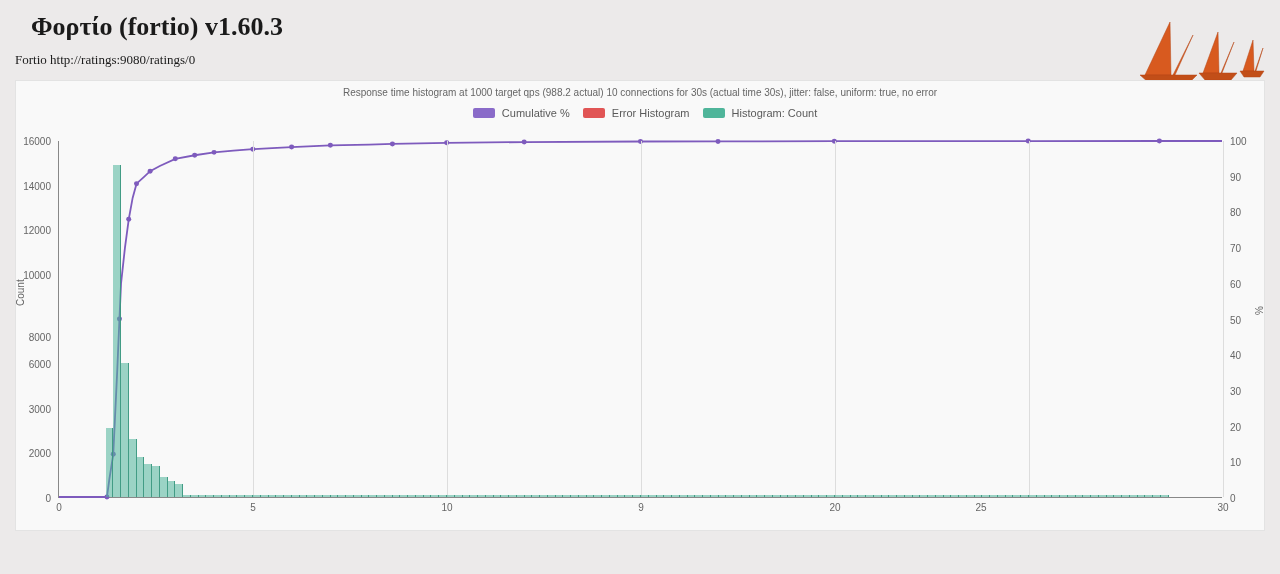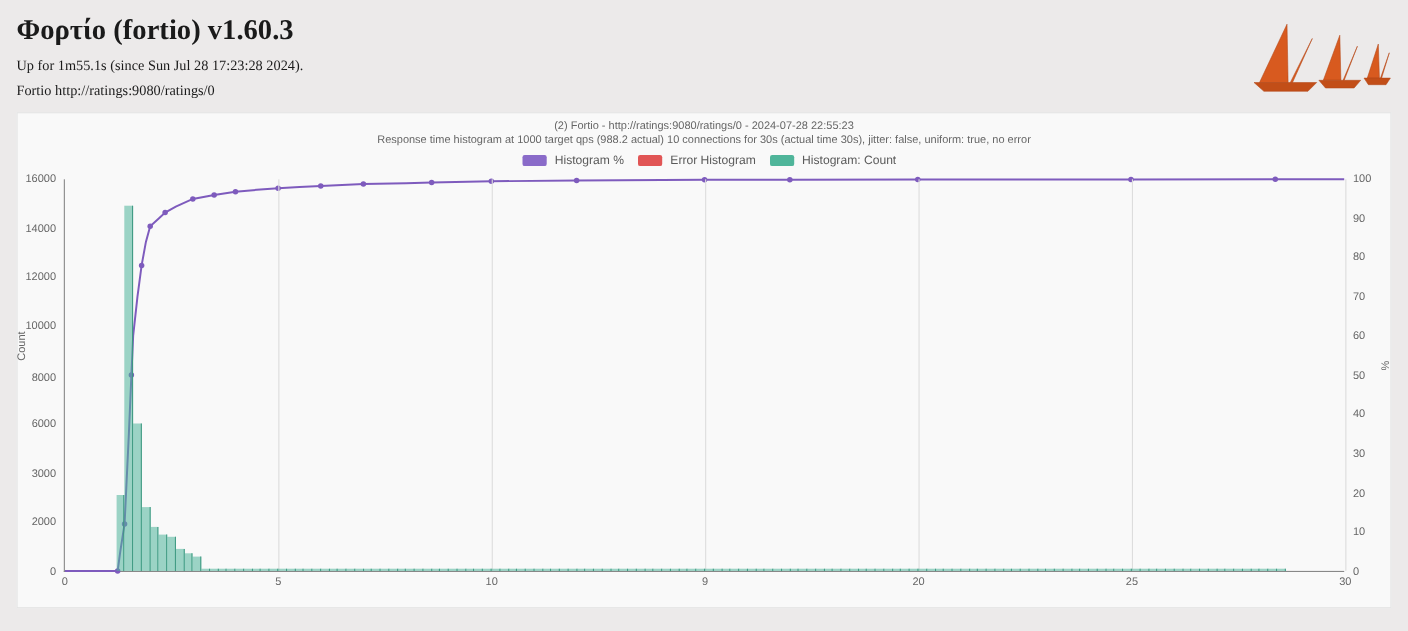--- a/index.html
+++ b/index.html
@@ -17,21 +17,21 @@
     position: relative;
     width: 1280px;
     height: 574px;
   }
   .header {
     padding: 12px 15px 6px 15px;
   }
   .title {
     font-size: 26px;
     font-weight: bold;
-    margin: 0 0 10px 0;
+    margin: 0 0 10px 16px;
   }
   .uptime {
     font-size: 13px;
     margin: 0 0 6px 0;
   }
   .url-line {
     font-size: 13px;
     margin: 0 0 6px 0;
   }
   .logo {
@@ -207,34 +207,32 @@
 
         <path d="M108 61 L118 30 L119 61 Z"></path>
         <path d="M120 61 L128 38 L121 61 Z"></path>
         <path d="M105 61 L129 61 L125 67 L109 67 Z" fill="#c24e18"></path>
       </g>
     </svg>
   </div>
 
   <div class="header">
     <h1 class="title">Φορτίο (fortio) v1.60.3</h1>
-    <p class="uptime">Up for 1m55.1s (since Sun Jul 28 17:23:28 2024).</p>
     <p class="url-line">
       <span>Fortio </span><span>http://ratings:9080/ratings/0</span>
     </p>
   </div>
 
   <div class="chart-card">
     <div class="chart-titles">
-      <div>(2) Fortio - http://ratings:9080/ratings/0 - 2024-07-28 22:55:23</div>
       <div>Response time histogram at 1000 target qps (988.2 actual) 10 connections for 30s (actual time 30s), jitter: false, uniform: true, no error</div>
     </div>
     <div class="legend">
       <span class="swatch sw-cum"></span>
-      <span class="lbl">Histogram %</span>
+      <span class="lbl">Cumulative %</span>
       <span class="swatch sw-err"></span>
       <span class="lbl">Error Histogram</span>
       <span class="swatch sw-hist"></span>
       <span class="lbl">Histogram: Count</span>
     </div>
 
     <div class="plot" id="plot">
 
       <svg class="cum" id="cum-svg" preserveAspectRatio="none" viewBox="0 0 1164 357">
           <path d="M0.0 357.0 L38.8 357.0 L48.0 357.0 L50.4 339.1 L54.3 314.2 L58.2 232.1 L60.5 178.5 L62.1 142.8 L66.0 107.1 L69.8 78.5 L73.7 57.1 L77.6 42.8 L85.4 35.7 L91.2 30.3 L100.9 25.0 L116.4 17.9 L135.8 14.3 L155.2 11.4 L174.6 9.6 L194.0 8.2 L213.4 7.1 L232.8 6.1 L271.6 4.3 L310.4 3.6 L333.7 2.9 L388.0 1.8 L465.6 1.1 L582.0 0.5 L659.6 0.4 L776.0 0.2 L970.0 0.1 L1101.3 0.0 L1164.0 0.0" fill="none" stroke="#7e5bbd" stroke-width="1.8"></path>
@@ -262,28 +260,28 @@
     <div class="tick-x" style="left: 0px;">0</div>
         <div class="grid-v" style="left: 194px;"></div>
         <div class="tick-x" style="left: 194px;">5</div>
         <div class="grid-v" style="left: 388px;"></div>
         <div class="tick-x" style="left: 388px;">10</div>
         <div class="grid-v" style="left: 582px;"></div>
         <div class="tick-x" style="left: 582px;">9</div>
         <div class="grid-v" style="left: 776px;"></div>
         <div class="tick-x" style="left: 776px;">20</div>
         <div class="grid-v" style="left: 970px;"></div>
-        <div class="tick-x" style="left: 970px; text-align: center;">25</div>
+        <div class="tick-x" style="left: 922px; text-align: center;">25</div>
         <div class="grid-v" style="left: 1164px;"></div>
         <div class="tick-x" style="left: 1164px;">30</div>
         <div class="tick-yL" style="top: 357px;">0</div>
         <div class="tick-yL" style="top: 312.375px;">2000</div>
         <div class="tick-yL" style="top: 267.75px;">3000</div>
         <div class="tick-yL" style="top: 223.125px;">6000</div>
-        <div class="tick-yL" style="top: 181px;">8000</div>
+        <div class="tick-yL" style="top: 196px;">8000</div>
         <div class="tick-yL" style="top: 133.875px;">10000</div>
         <div class="tick-yL" style="top: 89.25px;">12000</div>
         <div class="tick-yL" style="top: 44.625px; text-align: center;">14000</div>
         <div class="tick-yL" style="top: 0px;">16000</div>
         <div class="tick-yR" style="top: 357px;">0</div>
         <div class="tick-yR" style="top: 321.3px;">10</div>
         <div class="tick-yR" style="top: 285.6px;">20</div>
         <div class="tick-yR" style="top: 249.9px;">30</div>
         <div class="tick-yR" style="top: 214.2px;">40</div>
         <div class="tick-yR" style="top: 178.5px;">50</div>

